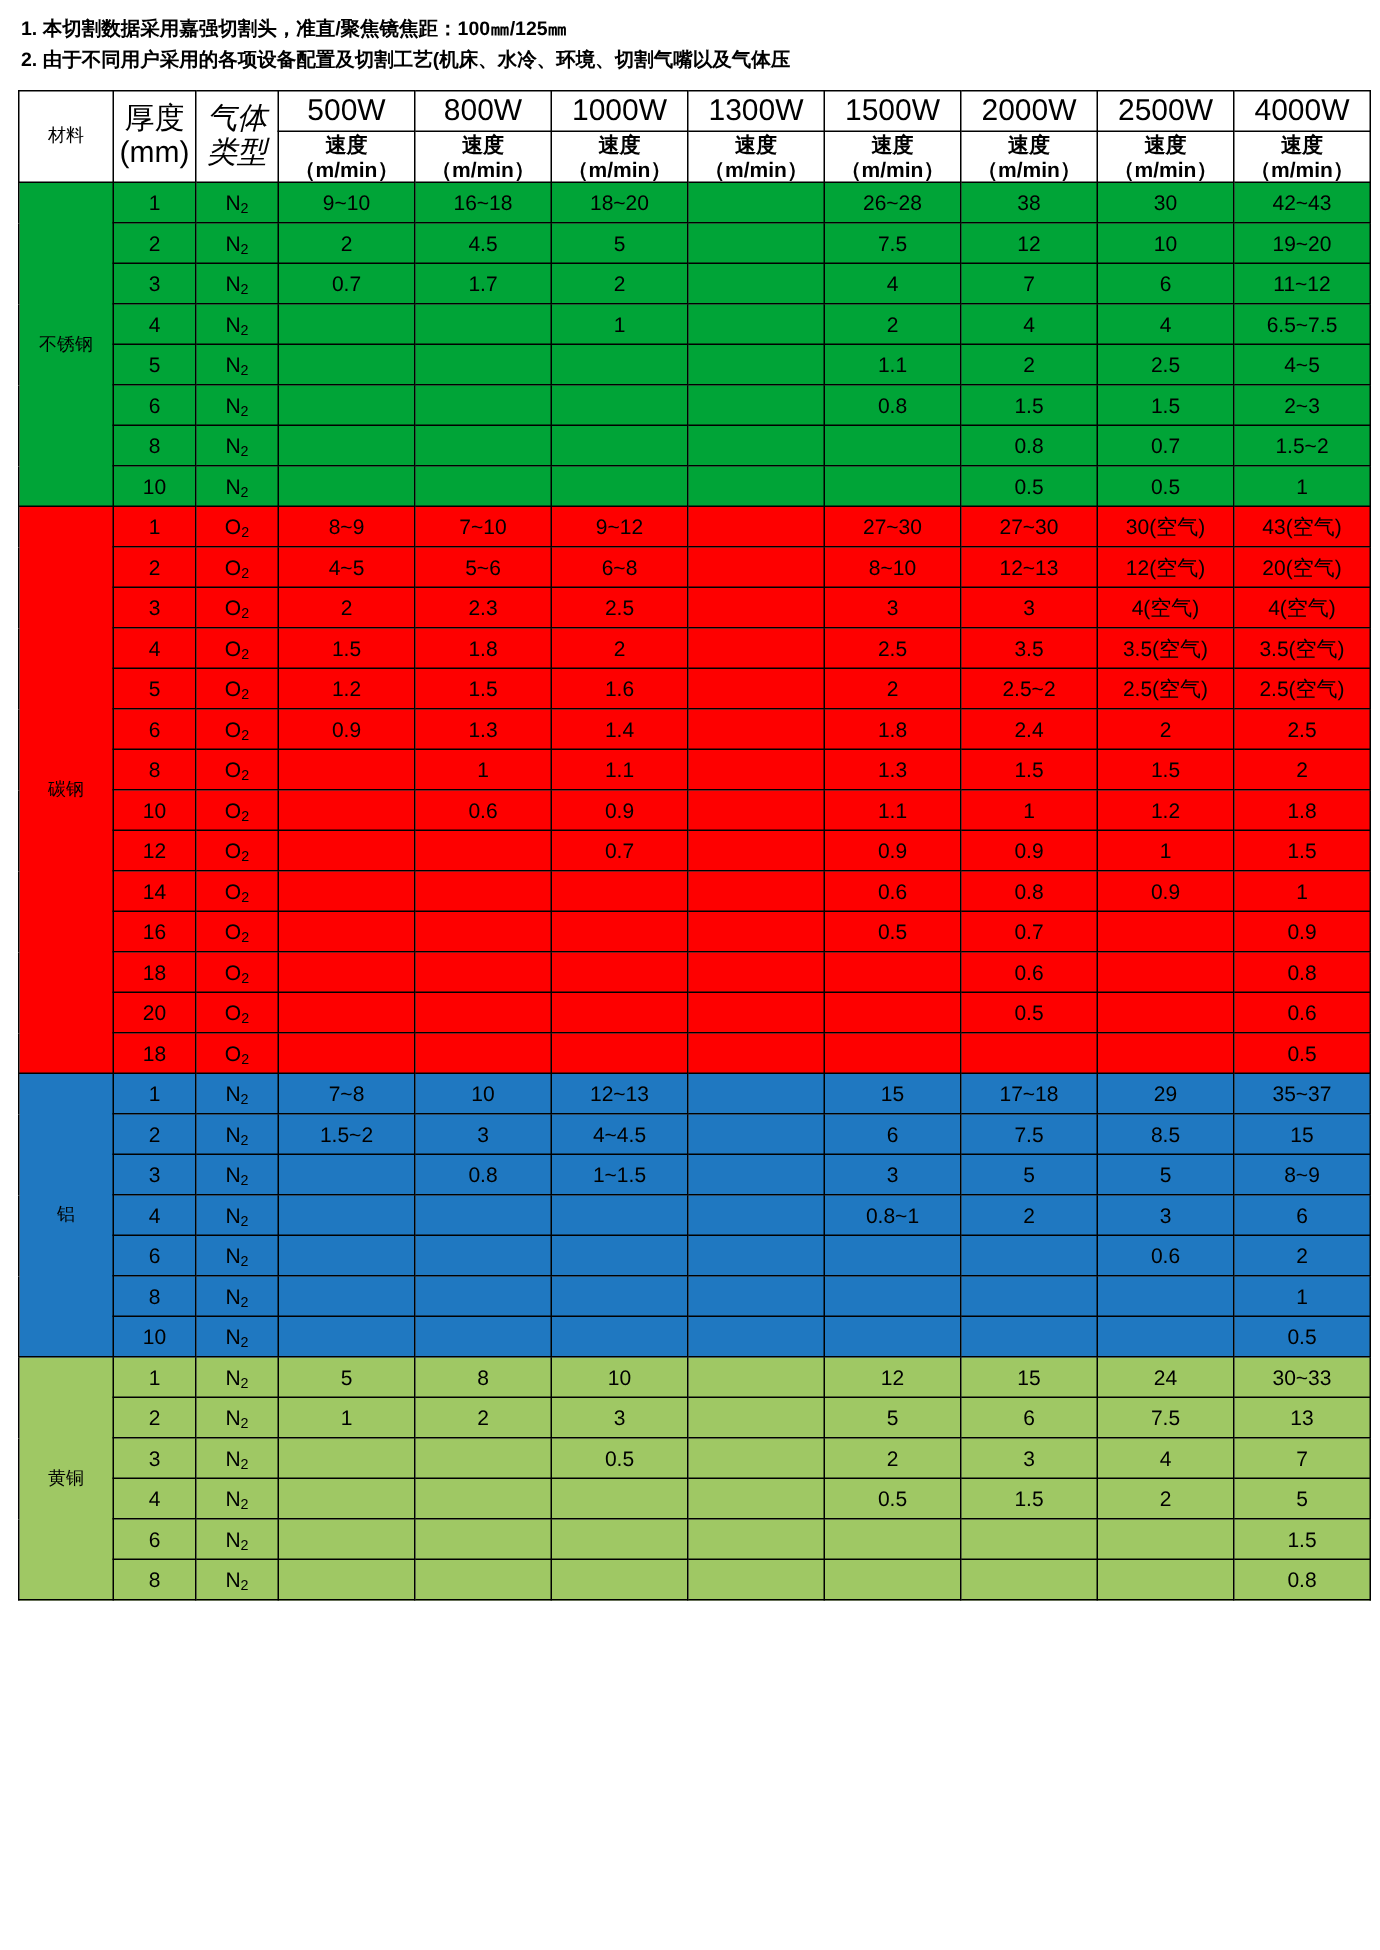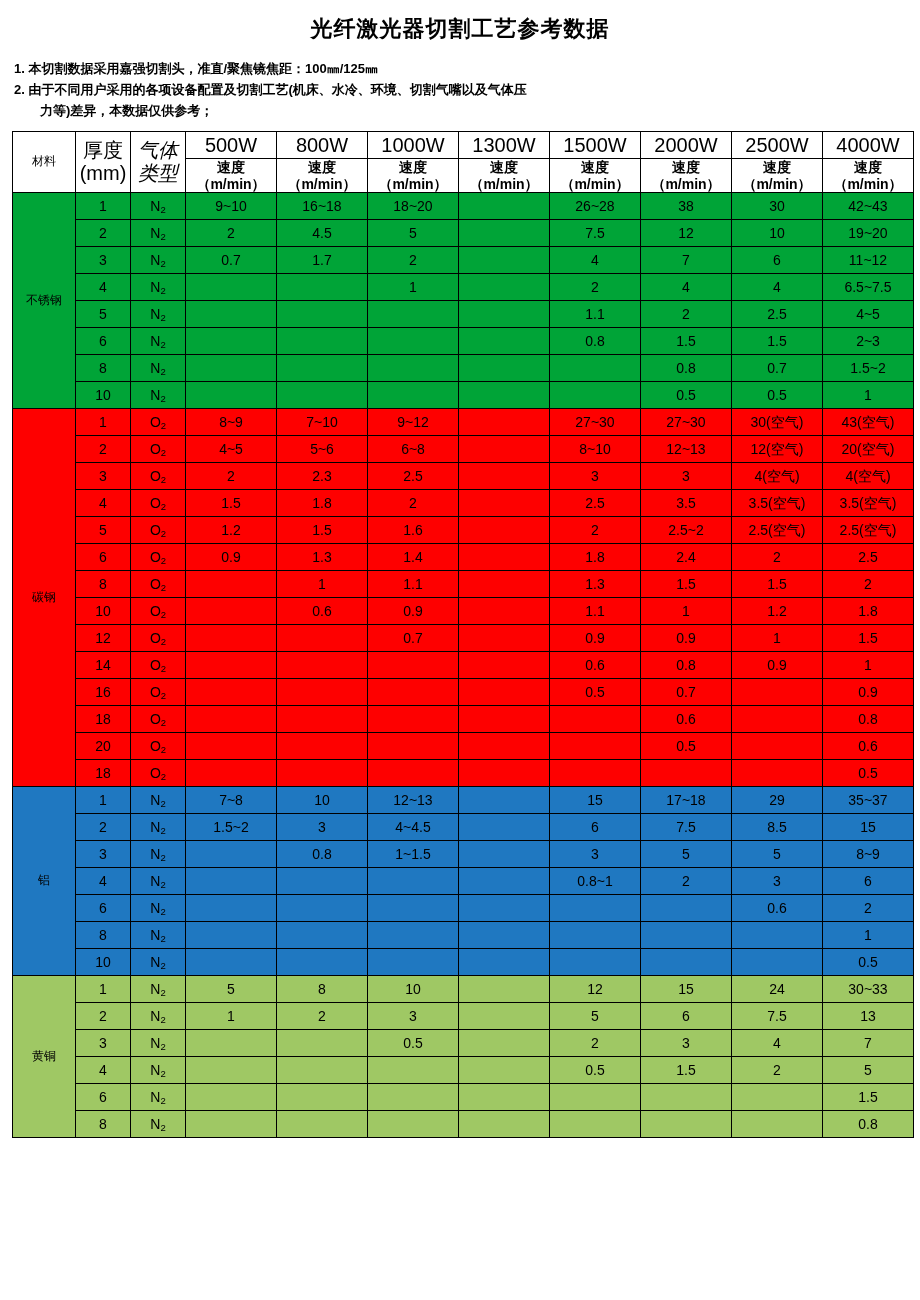--- a/index.html
+++ b/index.html
@@ -90,26 +90,24 @@
     vertical-align: baseline;
     position: relative;
     bottom: -2px;
   }
 </style>
 </head>
 <body>
 
 <div class="page">
 
-  <div class="doc-title">光纤激光器切割工艺参考数据</div>
 
   <div class="notes">
     <span class="note-line">1. 本切割数据采用嘉强切割头，准直/聚焦镜焦距：100㎜/125㎜</span>
     <span class="note-line">2. 由于不同用户采用的各项设备配置及切割工艺(机床、水冷、环境、切割气嘴以及气体压</span>
-    <span class="note-line note-indent">力等)差异，本数据仅供参考；</span>
   </div>
 
   <table class="data">
     <thead>
       <tr>
         <th class="hdr-material matname" rowspan="2">材料</th>
         <th class="hdr-thick" rowspan="2">
           <span class="two-line">厚度</span>
           <span class="two-line">(mm)</span>
         </th>

